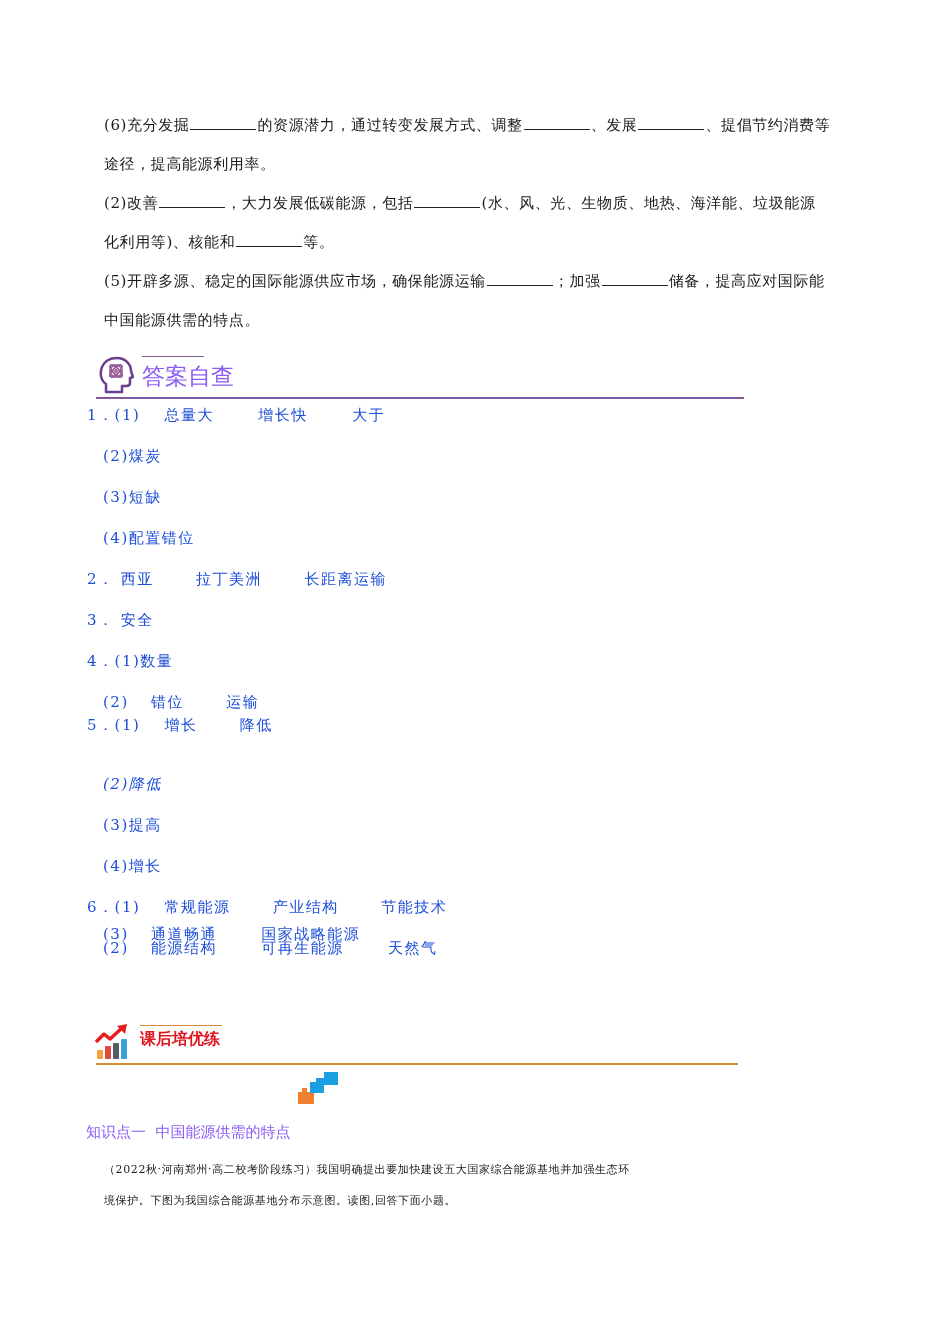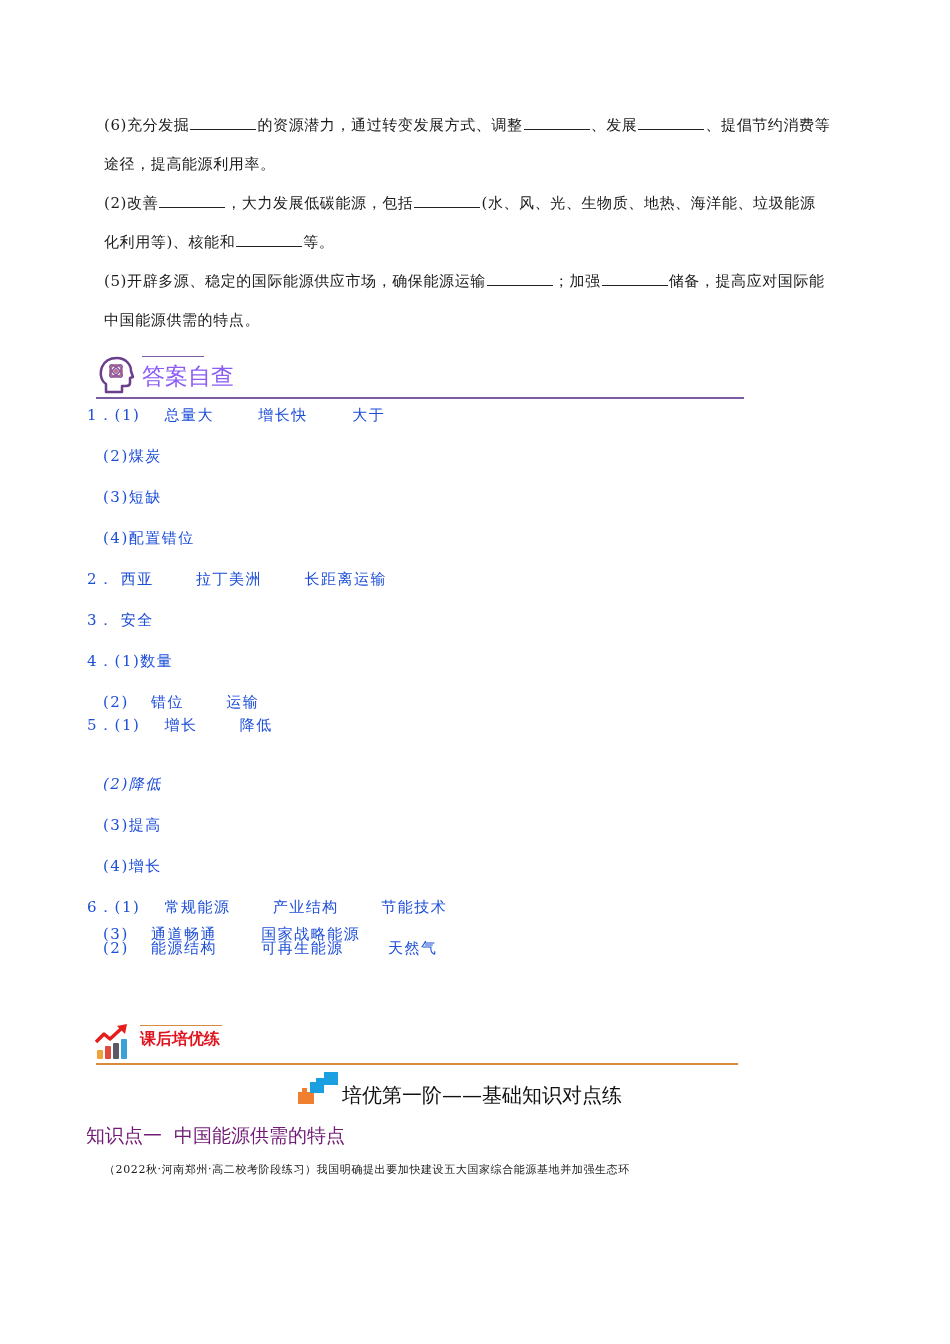--- a/index.html
+++ b/index.html
@@ -133,22 +133,22 @@
 <div class="abs" style="left:298px; top:1072px; height:40px; width:380px;">
   <span class="abs" style="left:0; top:0; width:42px; height:34px;">
     <svg width="42" height="34" viewBox="0 0 42 34">
       <rect x="0" y="20" width="16" height="12" fill="#f08030"></rect>
       <rect x="4" y="16" width="5" height="5" fill="#f08030"></rect>
       <rect x="12" y="10" width="14" height="11" fill="#1aa0e0"></rect>
       <rect x="26" y="0" width="14" height="13" fill="#1aa0e0"></rect>
       <rect x="18" y="6" width="10" height="6" fill="#1aa0e0"></rect>
     </svg>
   </span>
-  <span class="abs sect-title" style="left:44px; top:10px; font-size:20px; color:#111;">培优第一阶——基础知识对点练</span>
 </div>
 
-<div class="abs sect-title" style="left:86px; top:1123px; font-size:19px; color:#701a75; white-space:pre;">知识点一  中国能源供需的特点</div>
+<div class="abs sect-title" style="left:86px; top:1123px; font-size:15px; color:#8b5cf6; white-space:pre;">知识点一  中国能源供需的特点</div>
 
 <div class="abs para" style="left:104px; top:1154px; width:760px; line-height:31px; font-size:11px;">
   <div style="white-space:nowrap;">
     <span>（2022秋·河南郑州·高二校考阶段练习）</span><span>我国明确提出要加快建设五大国家综合能源基地并加强生态环</span>
   </div>
+  <div><span>境保护。下图为我国综合能源基地分布示意图。读图,回答下面小题。</span></div>
 </div>
 
 </body></html>

